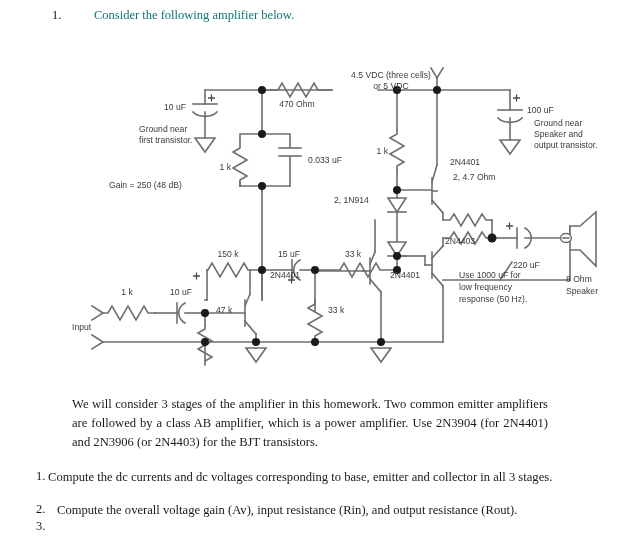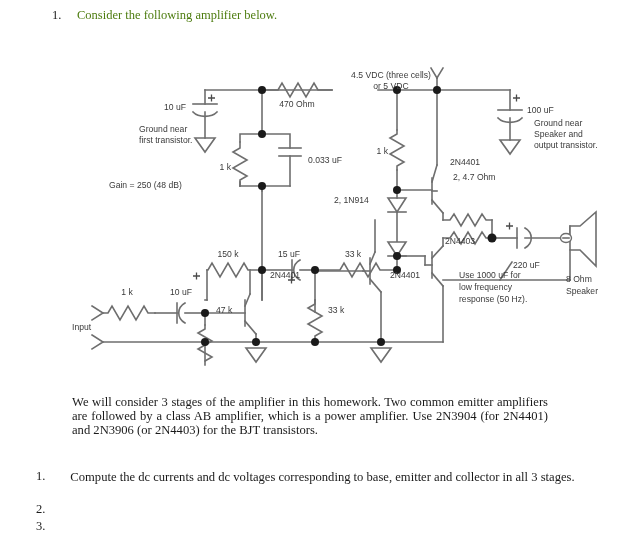--- a/index.html
+++ b/index.html
@@ -1,24 +1,24 @@
 <!DOCTYPE html>
 <html><head>
 <meta charset="utf-8">
 <style>
   html,body{margin:0;padding:0;background:#ffffff;}
   body{width:617px;height:539px;position:relative;overflow:hidden;
        font-family:"Liberation Serif",serif;color:#000;}
   .page{position:relative;width:617px;height:539px;}
 
   
-  .q-line{position:absolute;font-family:"Liberation Serif",serif;font-size:12.5px;color:#4d7c0f;}
+  .q-line{position:absolute;font-family:"Liberation Serif",serif;font-size:12.5px;color:#0f766e;margin-left:17px;}
   .num{position:absolute;font-family:"Liberation Serif",serif;font-size:12.5px;color:#1a1a1a;}
   .para{position:absolute;font-family:"Liberation Serif",serif;font-size:12.6px;
-        color:#1a1a1a;text-align:justify;line-height:14px;}
+        color:#1a1a1a;text-align:justify;line-height:19px;}
   .li-txt{position:absolute;font-family:"Liberation Serif",serif;font-size:12.6px;
           color:#1a1a1a;line-height:16.5px;}
 
   
   #schem{position:absolute;left:0;top:30px;width:617px;height:345px;}
   .lbl{font-family:"Liberation Sans",sans-serif;font-size:8.6px;fill:#3a3a3a;}
   svg text{dominant-baseline:auto;}
 </style>
 </head>
 <body>
@@ -250,19 +250,20 @@
 
     <text class="lbl" x="566" y="252">8 Ohm</text>
     <text class="lbl" x="566" y="264">Speaker</text>
 
     <text class="lbl" x="72" y="300">Input</text>
   </svg>
 
   <div class="para" style="left:72px;top:395px;width:476px;">We will consider 3 stages of the amplifier in this homework. Two common emitter amplifiers are followed by a class AB amplifier, which is a power amplifier. Use 2N3904 (for 2N4401) and 2N3906 (or 2N4403) for the BJT transistors.</div>
 
   <div class="num" style="left:36px;top:469px;">1.</div>
-  <div class="li-txt" style="left:70px;top:469px;width:505px;text-align:center;">Compute the dc currents and dc voltages corresponding to base, emitter and collector in all 3 stages.</div>
+  <div class="li-txt" style="left:48px;top:469px;width:505px;">Compute the dc currents and dc voltages corresponding to base, emitter and collector in all 3 stages.</div>
 
   <div class="num" style="left:36px;top:502px;">2.</div>
+  <div class="li-txt" style="left:57px;top:502px;width:520px;">Compute the overall voltage gain (Av), input resistance (Rin), and output resistance (Rout).</div>
 
   <div class="num" style="left:36px;top:519px;">3.</div>
 
 </div>
 
 </body></html>

